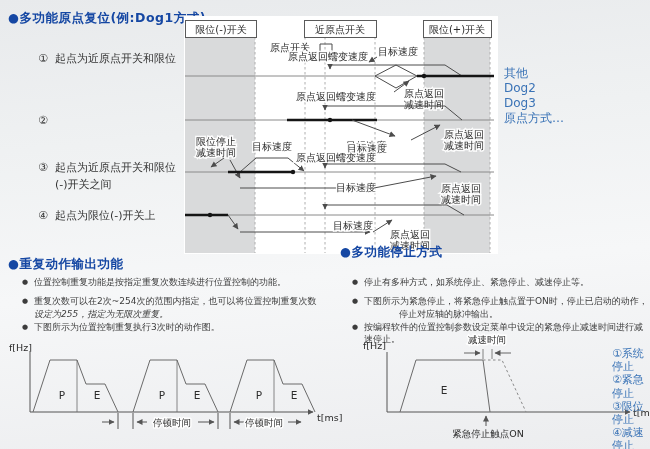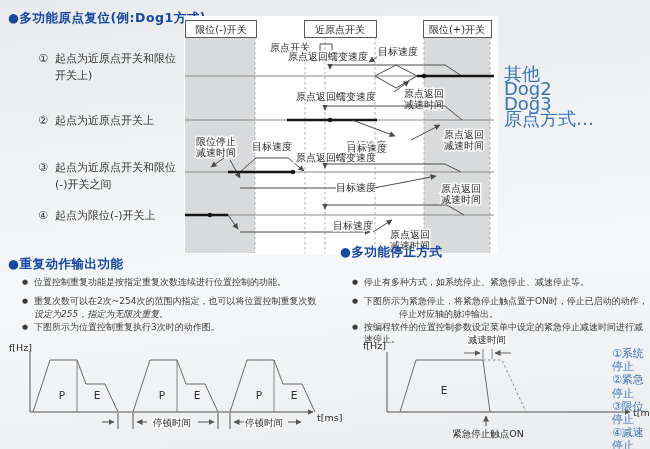--- a/index.html
+++ b/index.html
@@ -5,21 +5,21 @@
   html,body{margin:0;padding:0;}
   .stage{
     position:relative;width:650px;height:449px;overflow:hidden;
     font-family:"DejaVu Sans",sans-serif;
     background:linear-gradient(175deg,#e8eaec 0%,#eff1f2 30%,#f6f7f8 60%,#ecedef 100%);
   }
   .abs{position:absolute;}
   .sec-title{font-size:12.5px;font-weight:bold;color:#1547a3;letter-spacing:0.5px;}
   .case{display:flex;font-size:11px;color:#333;line-height:16.5px;}
   .case .num{width:17px;flex:none;}
-  .blue-list{font-size:18px;color:#3a73b6;line-height:15px;}
+  .blue-list{font-size:12px;color:#3a73b6;line-height:15px;}
   .stop-list{font-size:11px;color:#3a73b6;line-height:13.2px;margin-left:35px;}
   .bullet-line{display:flex;font-size:9px;color:#3c3c3c;line-height:12px;}
   .bullet-line .bm{width:12px;flex:none;font-size:7px;line-height:12px;}
   svg text{fill:#2b2b2b;font-family:"DejaVu Sans",sans-serif;}
   svg text.halo{paint-order:stroke;stroke:rgba(255,255,255,0.9);stroke-width:3px;}
   .thin{stroke:#8a8a8a;stroke-width:1;fill:none;}
   .prof{stroke:#4c4c4c;stroke-width:1;fill:none;}
   .thick{stroke:#151515;stroke-width:2.6;fill:none;}
   .dash{stroke:#aeaeae;stroke-width:1;stroke-dasharray:2.5 2.5;fill:none;}
 </style>
@@ -27,28 +27,24 @@
 <body>
 
 <div class="stage">
 
   <div class="abs sec-title" style="left:8px;top:10px;">●多功能原点复位(例:Dog1方式)</div>
 
   <div class="abs case" style="left:38px;top:51px;">
     <span class="num">①</span>
     <span>
         <div>起点为近原点开关和限位</div>
-          <div>开关上)</div>
       </span>
   </div>
   <div class="abs case" style="left:38px;top:113px;">
     <span class="num">②</span>
-    <span>
-        <div>起点为近原点开关上</div>
-      </span>
   </div>
   <div class="abs case" style="left:38px;top:160px;">
     <span class="num">③</span>
     <span>
         <div>起点为近原点开关和限位</div>
           <div>(-)开关之间</div>
       </span>
   </div>
   <div class="abs case" style="left:38px;top:208px;">
     <span class="num">④</span>

